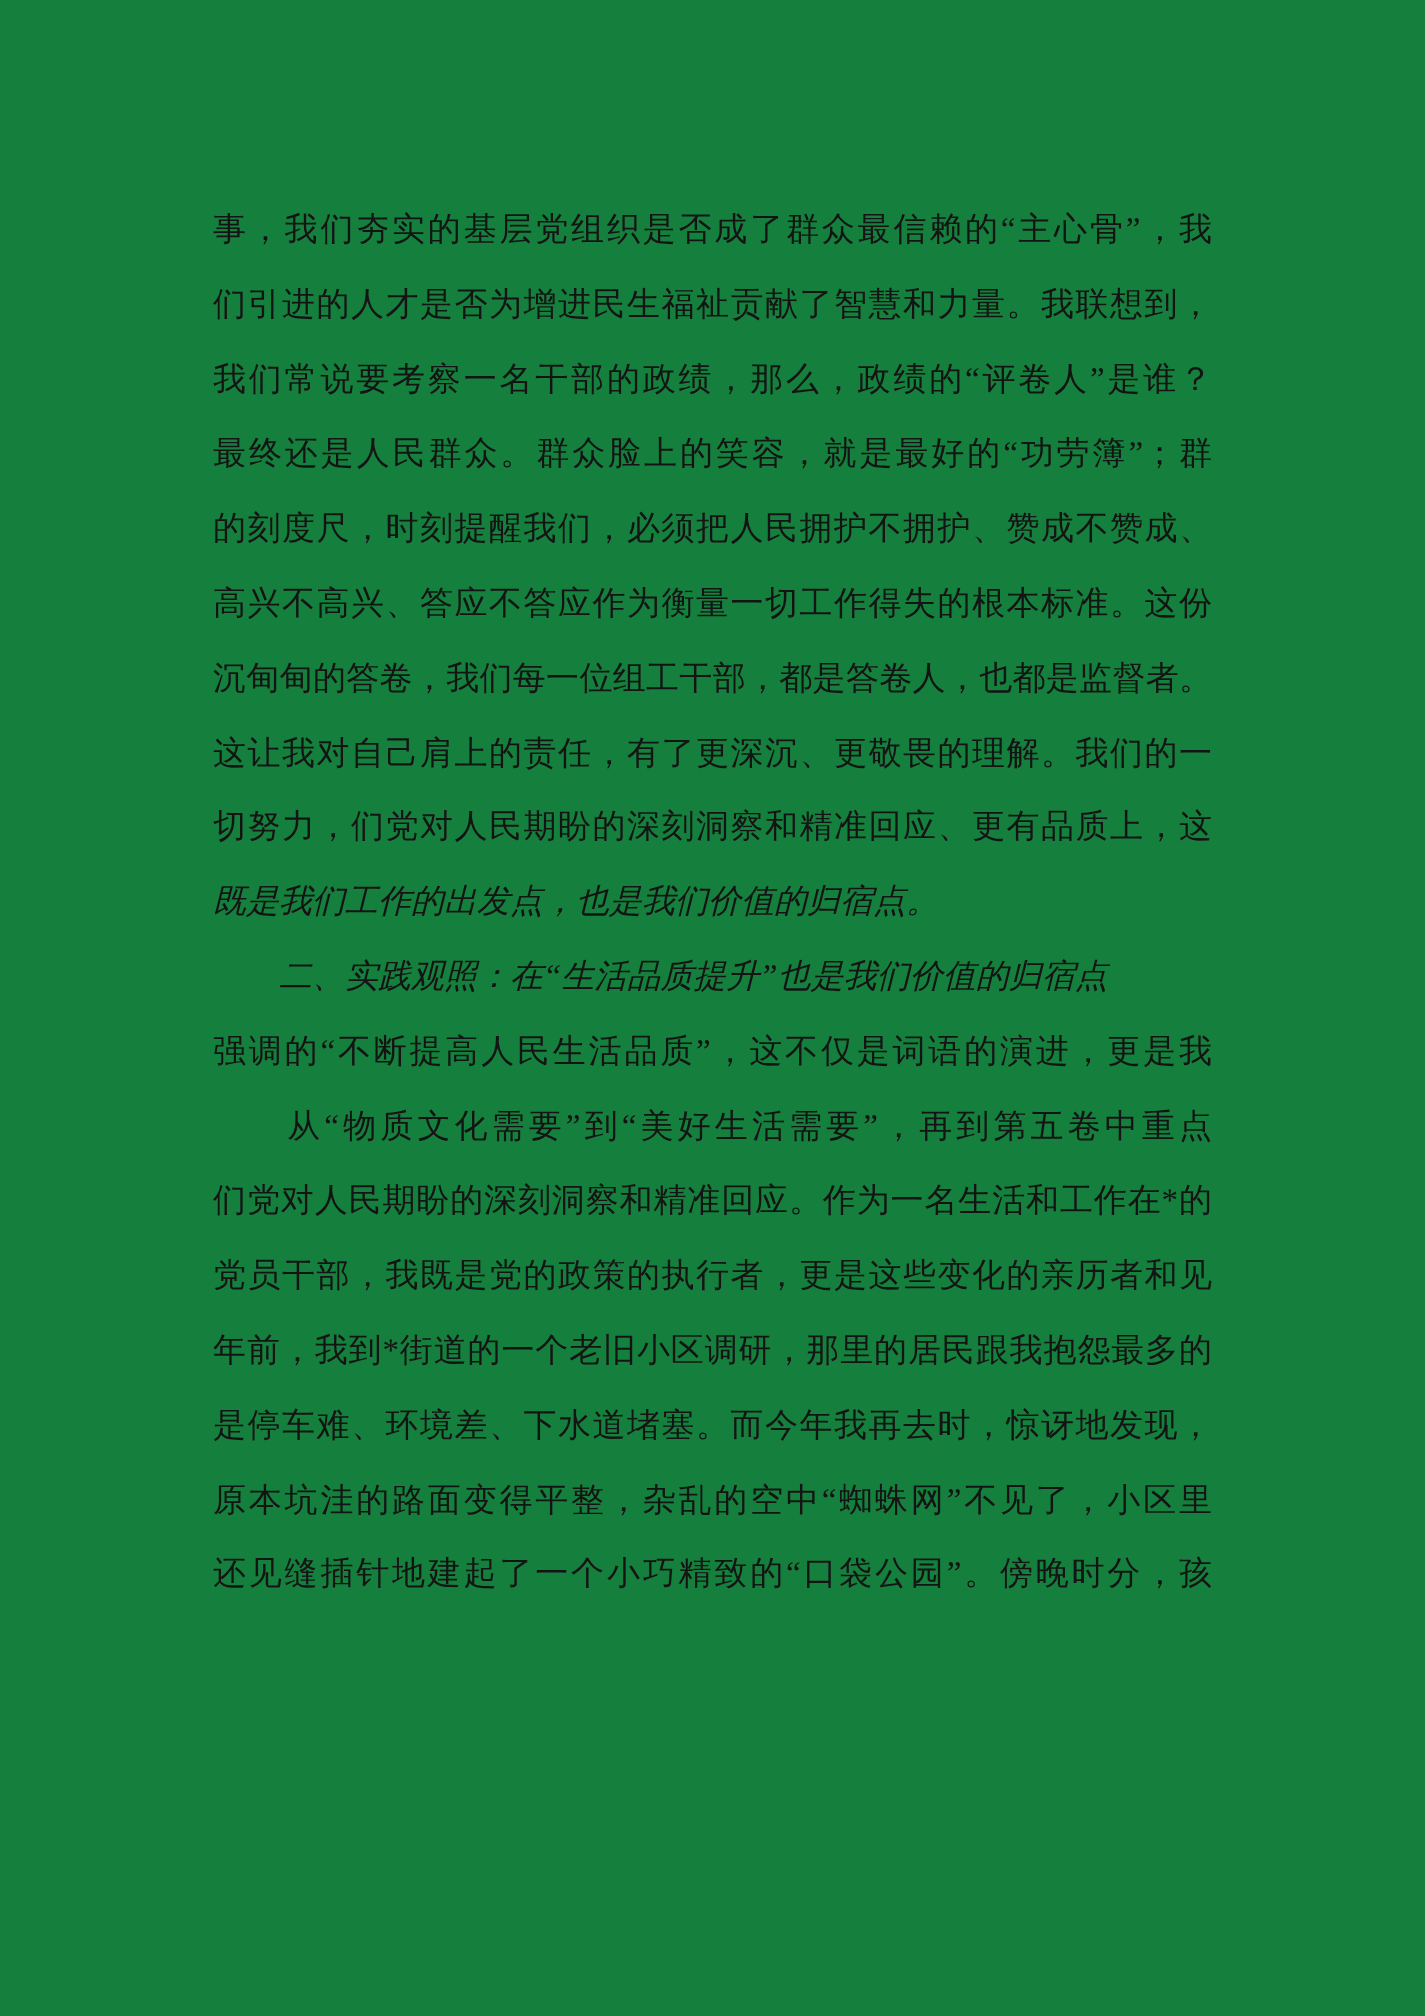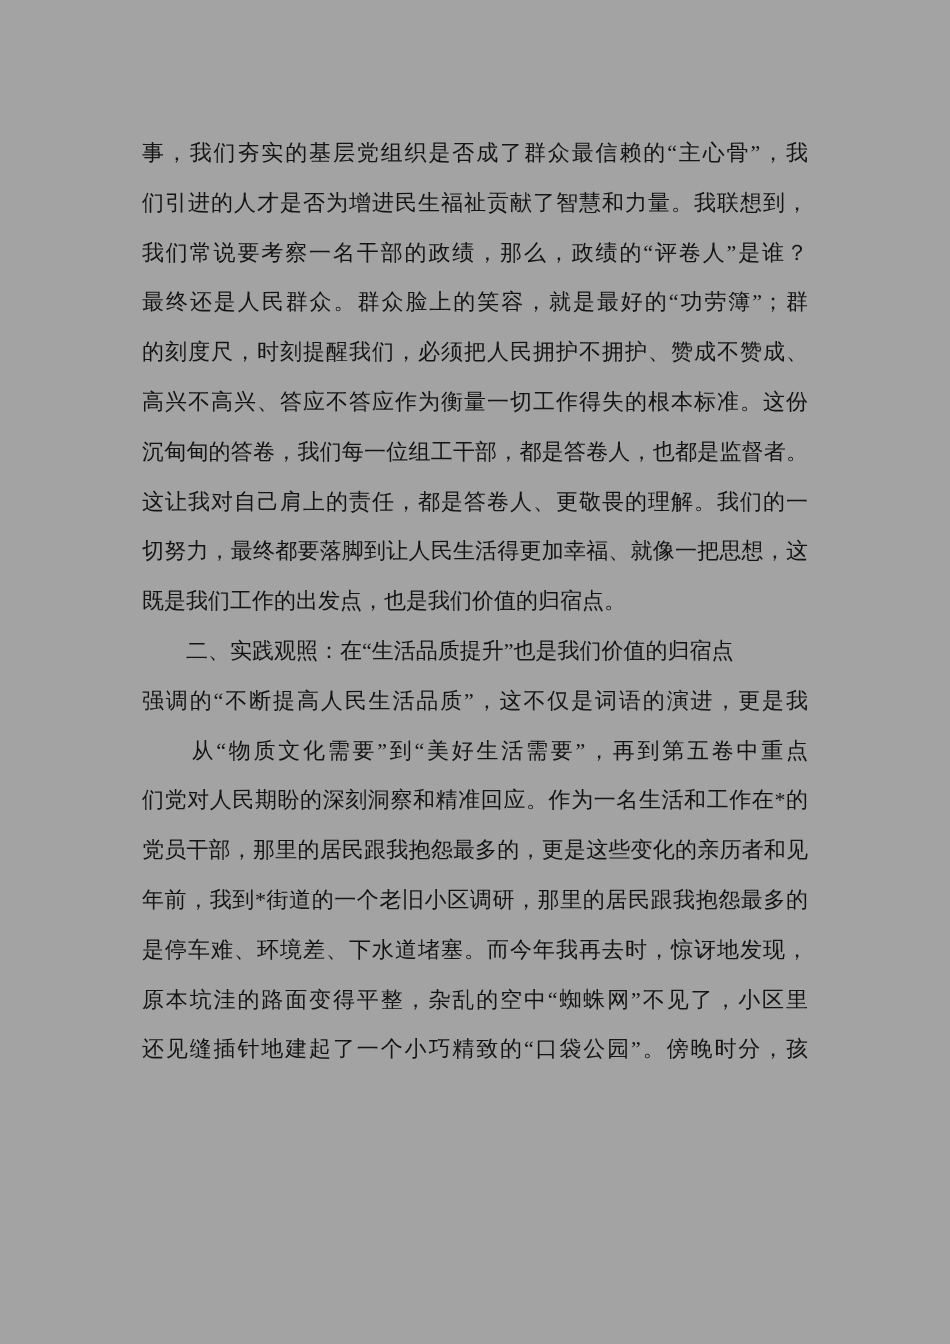--- a/index.html
+++ b/index.html
@@ -9,21 +9,21 @@
   }
   body {
     width: 950px;
     height: 1344px;
     font-family: "Liberation Serif", "DejaVu Serif", serif;
   }
   .page {
     position: relative;
     width: 950px;
     height: 1344px;
-    background: #a3a3a3;
+    background: #15803d;
     overflow: hidden;
   }
   .text-block {
     position: absolute;
     left: 142px;
     top: 128px;
     width: 666px;
     font-size: 22px;
     line-height: 49.8px;
     color: #141414;
@@ -34,46 +34,47 @@
     padding: 0;
   }
   .line {
     text-align: justify;
     text-align-last: justify;
     word-break: break-all;
   }
   .line.line-left {
     text-align: right;
     text-align-last: left;
+    font-style: italic;
   }
 </style>
 </head>
 <body>
 
 <div class="page">
   <div class="text-block" id="textBlock">
       <div class="paragraph">
         <div class="line">事，我们夯实的基层党组织是否成了群众最信赖的“主心骨”，我</div>
         <div class="line">们引进的人才是否为增进民生福祉贡献了智慧和力量。我联想到，</div>
         <div class="line">我们常说要考察一名干部的政绩，那么，政绩的“评卷人”是谁？</div>
         <div class="line">最终还是人民群众。群众脸上的笑容，就是最好的“功劳簿”；群</div>
         <div class="line">的刻度尺，时刻提醒我们，必须把人民拥护不拥护、赞成不赞成、</div>
         <div class="line">高兴不高兴、答应不答应作为衡量一切工作得失的根本标准。这份</div>
         <div class="line">沉甸甸的答卷，我们每一位组工干部，都是答卷人，也都是监督者。</div>
-        <div class="line">这让我对自己肩上的责任，都是答卷人、更敬畏的理解。我们的一</div>
-        <div class="line">切努力，最终都要落脚到让人民生活得更加幸福、就像一把思想，这</div>
+        <div class="line">这让我对自己肩上的责任，有了更深沉、更敬畏的理解。我们的一</div>
+        <div class="line">切努力，们党对人民期盼的深刻洞察和精准回应、更有品质上，这</div>
         <div class="line line-left">既是我们工作的出发点，也是我们价值的归宿点。</div>
       </div>
       <div class="paragraph">
         <div class="line line-left">　　二、实践观照：在“生活品质提升”也是我们价值的归宿点</div>
       </div>
       <div class="paragraph">
         <div class="line">强调的“不断提高人民生活品质”，这不仅是词语的演进，更是我</div>
         <div class="line">　　从“物质文化需要”到“美好生活需要”，再到第五卷中重点</div>
         <div class="line">们党对人民期盼的深刻洞察和精准回应。作为一名生活和工作在*的</div>
-        <div class="line">党员干部，那里的居民跟我抱怨最多的，更是这些变化的亲历者和见</div>
+        <div class="line">党员干部，我既是党的政策的执行者，更是这些变化的亲历者和见</div>
         <div class="line">年前，我到*街道的一个老旧小区调研，那里的居民跟我抱怨最多的</div>
         <div class="line">是停车难、环境差、下水道堵塞。而今年我再去时，惊讶地发现，</div>
         <div class="line">原本坑洼的路面变得平整，杂乱的空中“蜘蛛网”不见了，小区里</div>
         <div class="line">还见缝插针地建起了一个小巧精致的“口袋公园”。傍晚时分，孩</div>
       </div>
     </div>
 </div>
 
 </body></html>

